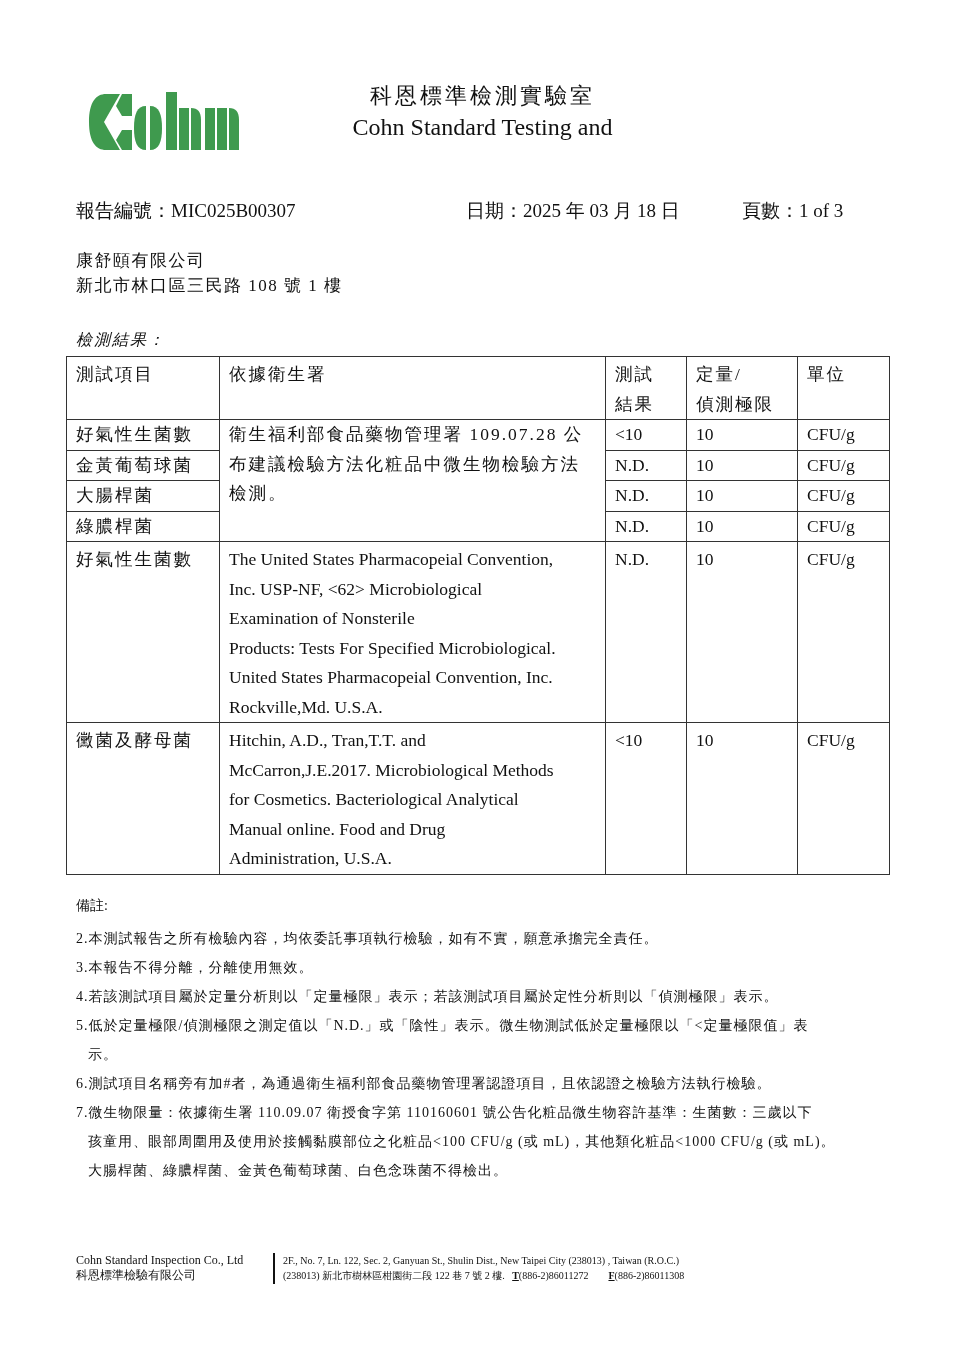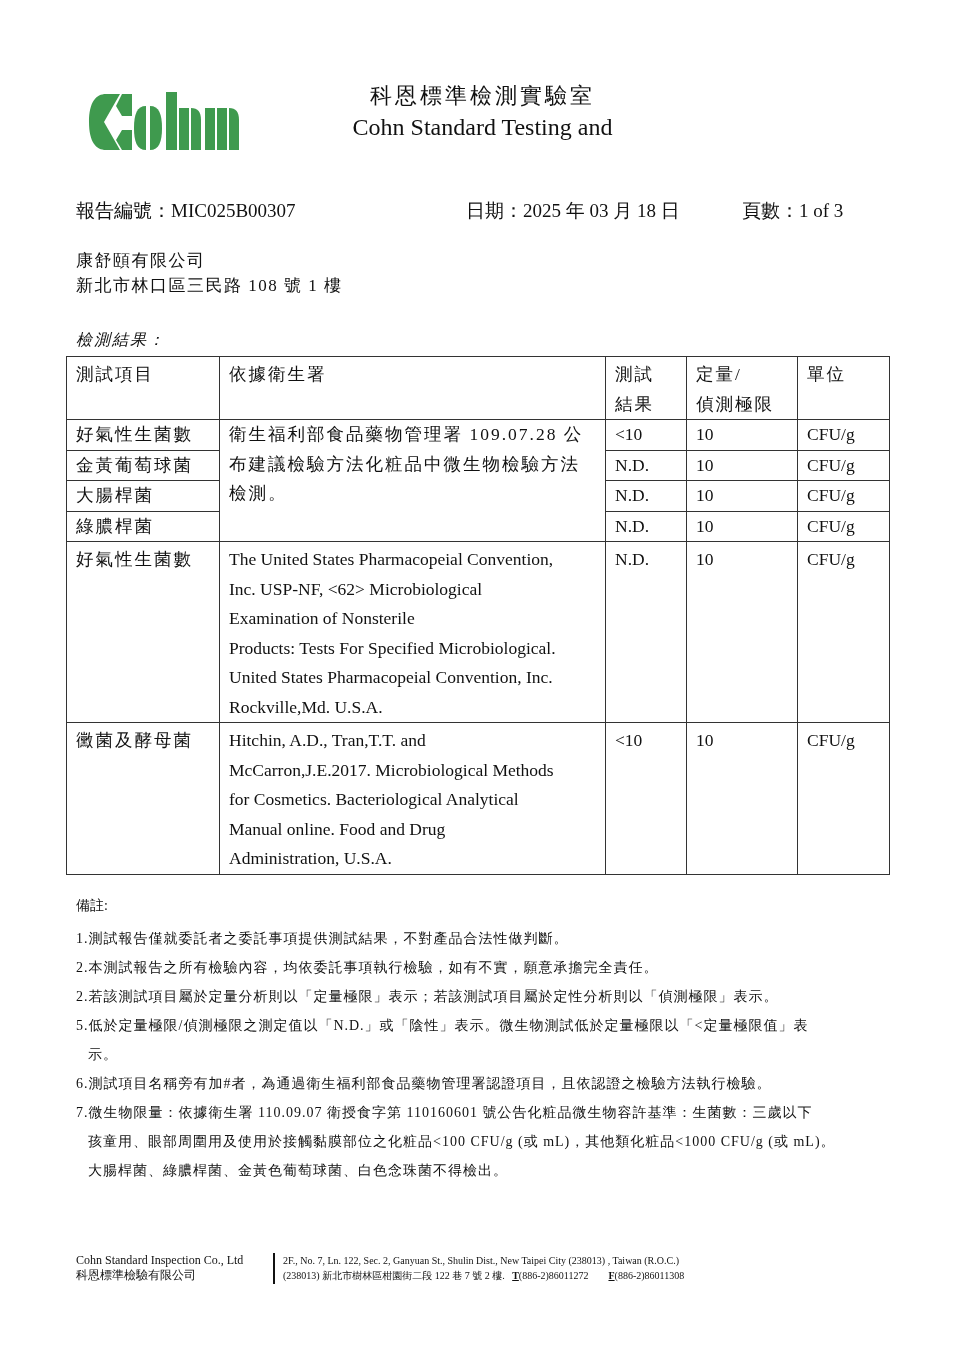--- a/index.html
+++ b/index.html
@@ -144,23 +144,23 @@
     </td>
     <td>&lt;10</td>
     <td>10</td>
     <td>CFU/g</td>
   </tr>
 </tbody>
   </table>
 
 <div class="abs notes">
   <div class="hd">備註:</div>
-  <div class="note">1.測試報告僅就委託者之委託事項提供測試結果，不對產品合法性做判斷。</div>
   <div class="note">2.本測試報告之所有檢驗內容，均依委託事項執行檢驗，如有不實，願意承擔完全責任。</div>
-  <div class="note">2.若該測試項目屬於定量分析則以「定量極限」表示；若該測試項目屬於定性分析則以「偵測極限」表示。</div>
+  <div class="note">3.本報告不得分離，分離使用無效。</div>
+  <div class="note">4.若該測試項目屬於定量分析則以「定量極限」表示；若該測試項目屬於定性分析則以「偵測極限」表示。</div>
   <div class="note">5.低於定量極限/偵測極限之測定值以「N.D.」或「陰性」表示。微生物測試低於定量極限以「&lt;定量極限值」表</div>
   <div class="note" style="padding-left:12px;">示。</div>
   <div class="note">6.測試項目名稱旁有加#者，為通過衛生福利部食品藥物管理署認證項目，且依認證之檢驗方法執行檢驗。</div>
   <div class="note">7.微生物限量：依據衛生署 110.09.07 衛授食字第 110160601 號公告化粧品微生物容許基準：生菌數：三歲以下</div>
   <div class="note" style="padding-left:12px;">孩童用、眼部周圍用及使用於接觸黏膜部位之化粧品&lt;100 CFU/g (或 mL)，其他類化粧品&lt;1000 CFU/g (或 mL)。</div>
   <div class="note" style="padding-left:12px;">大腸桿菌、綠膿桿菌、金黃色葡萄球菌、白色念珠菌不得檢出。</div>
 </div>
 
 <div class="abs footer">
   <div>Cohn Standard Inspection Co., Ltd</div>

